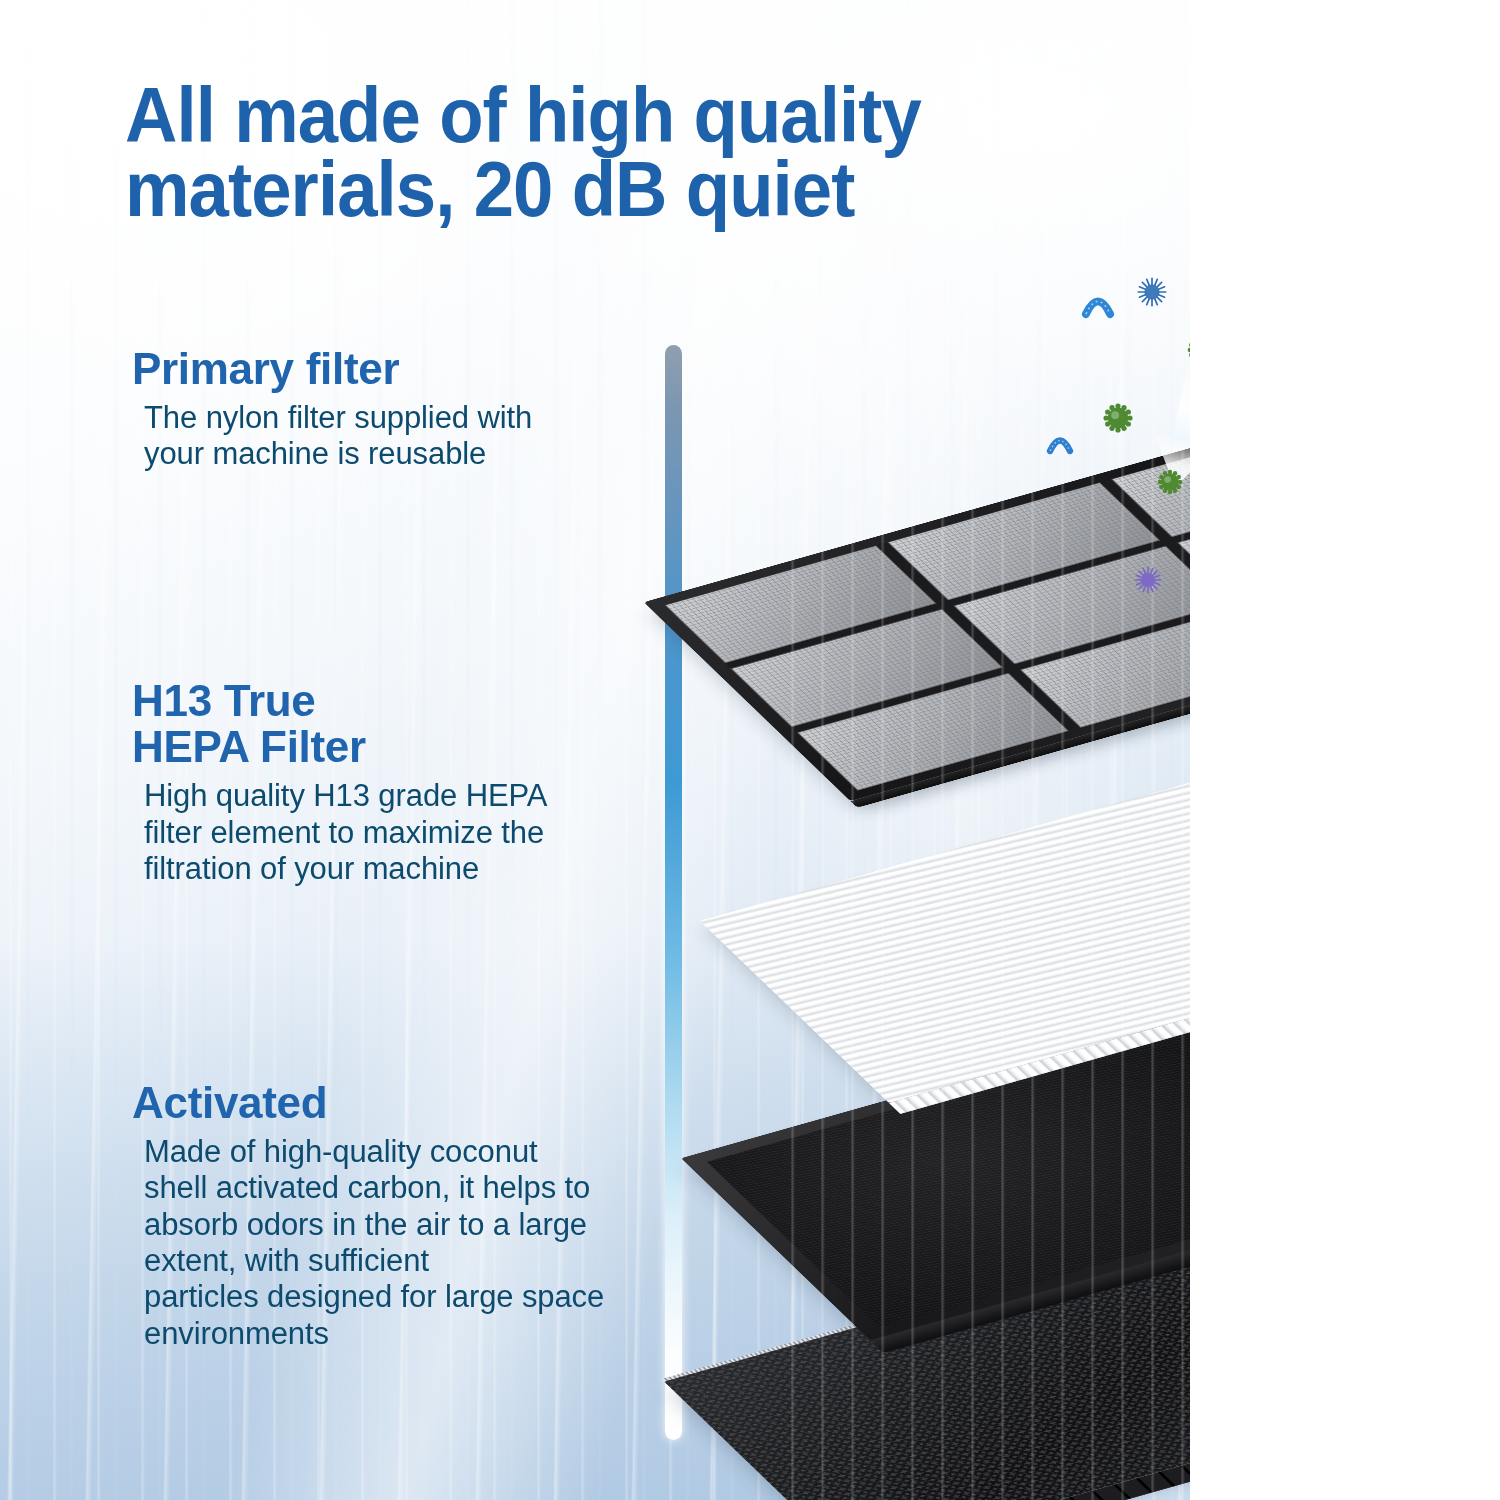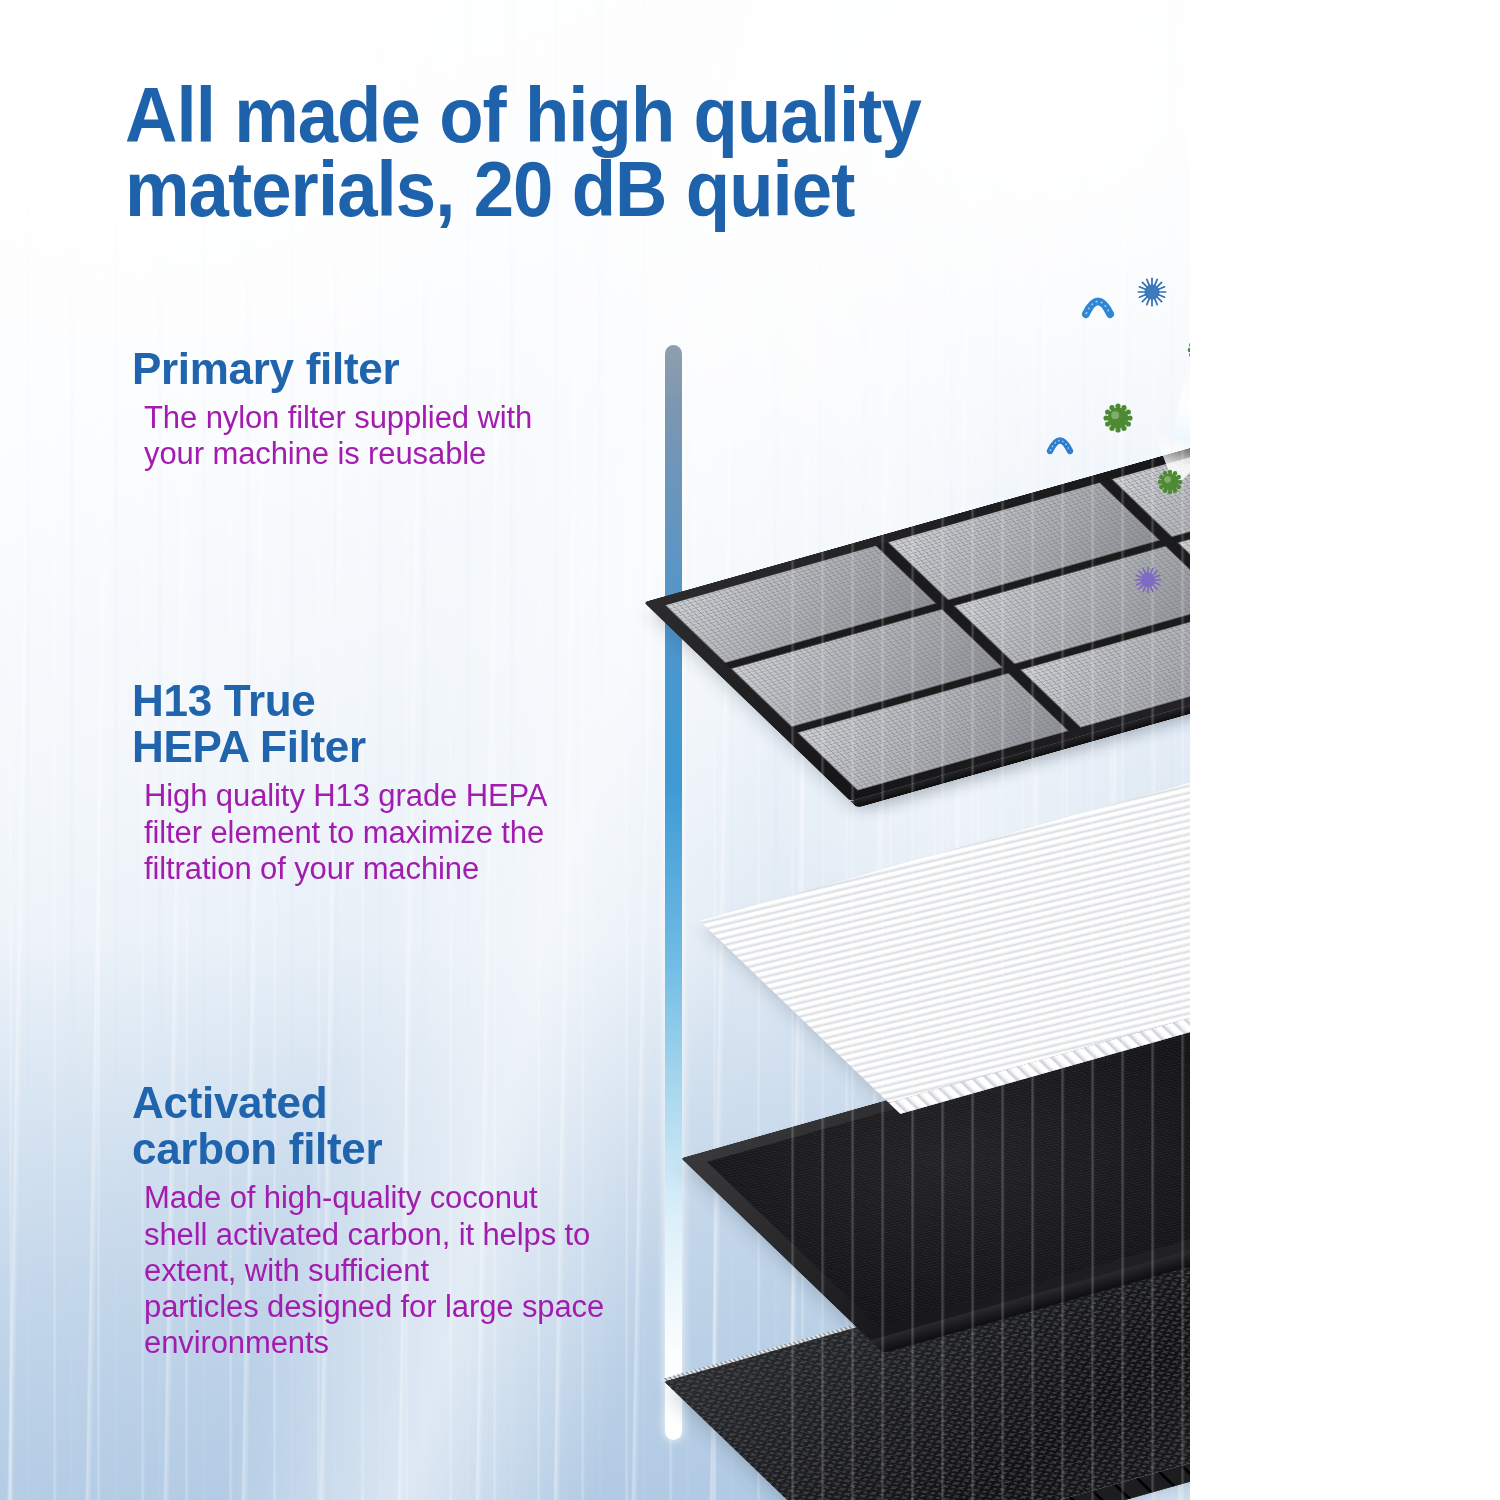--- a/index.html
+++ b/index.html
@@ -89,21 +89,21 @@
   .sec-title{
     color:#1f64ad;
     font-weight:700;
     font-size:44px;
     line-height:1.05;
     letter-spacing:-.3px;
     margin-bottom:8px;
   }
   .sec-title .tl{ display:block; }
   .sec-body{
-    color:#a21caf;
+    color:#0c4a6e;
     font-size:31px;
     line-height:1.17;
     padding-left:12px;
     letter-spacing:-.1px;
   }
   .sec-body span{ display:block; }
 
   #sec-primary{ top:346px; }
   #sec-hepa{ top:678px; }
   #sec-carbon{ top:1080px; }
@@ -308,25 +308,25 @@
     <div class="sec-body">
       <span>High quality H13 grade HEPA</span>
       <span>filter element to maximize the</span>
       <span>filtration of your machine</span>
     </div>
   </div>
 
   <div class="section" id="sec-carbon">
     <div class="sec-title">
       <span class="tl">Activated</span>
-      <span class="tl">carbon filter</span>
     </div>
     <div class="sec-body">
       <span>Made of high-quality coconut</span>
       <span>shell activated carbon, it helps to</span>
+      <span>absorb odors in the air to a large</span>
       <span>extent, with sufficient</span>
       <span>particles designed for large space</span>
       <span>environments</span>
     </div>
   </div>
 
   <div id="illus">
 
     <div class="layer" id="carbon-layer">
       <div class="carbon-body">

